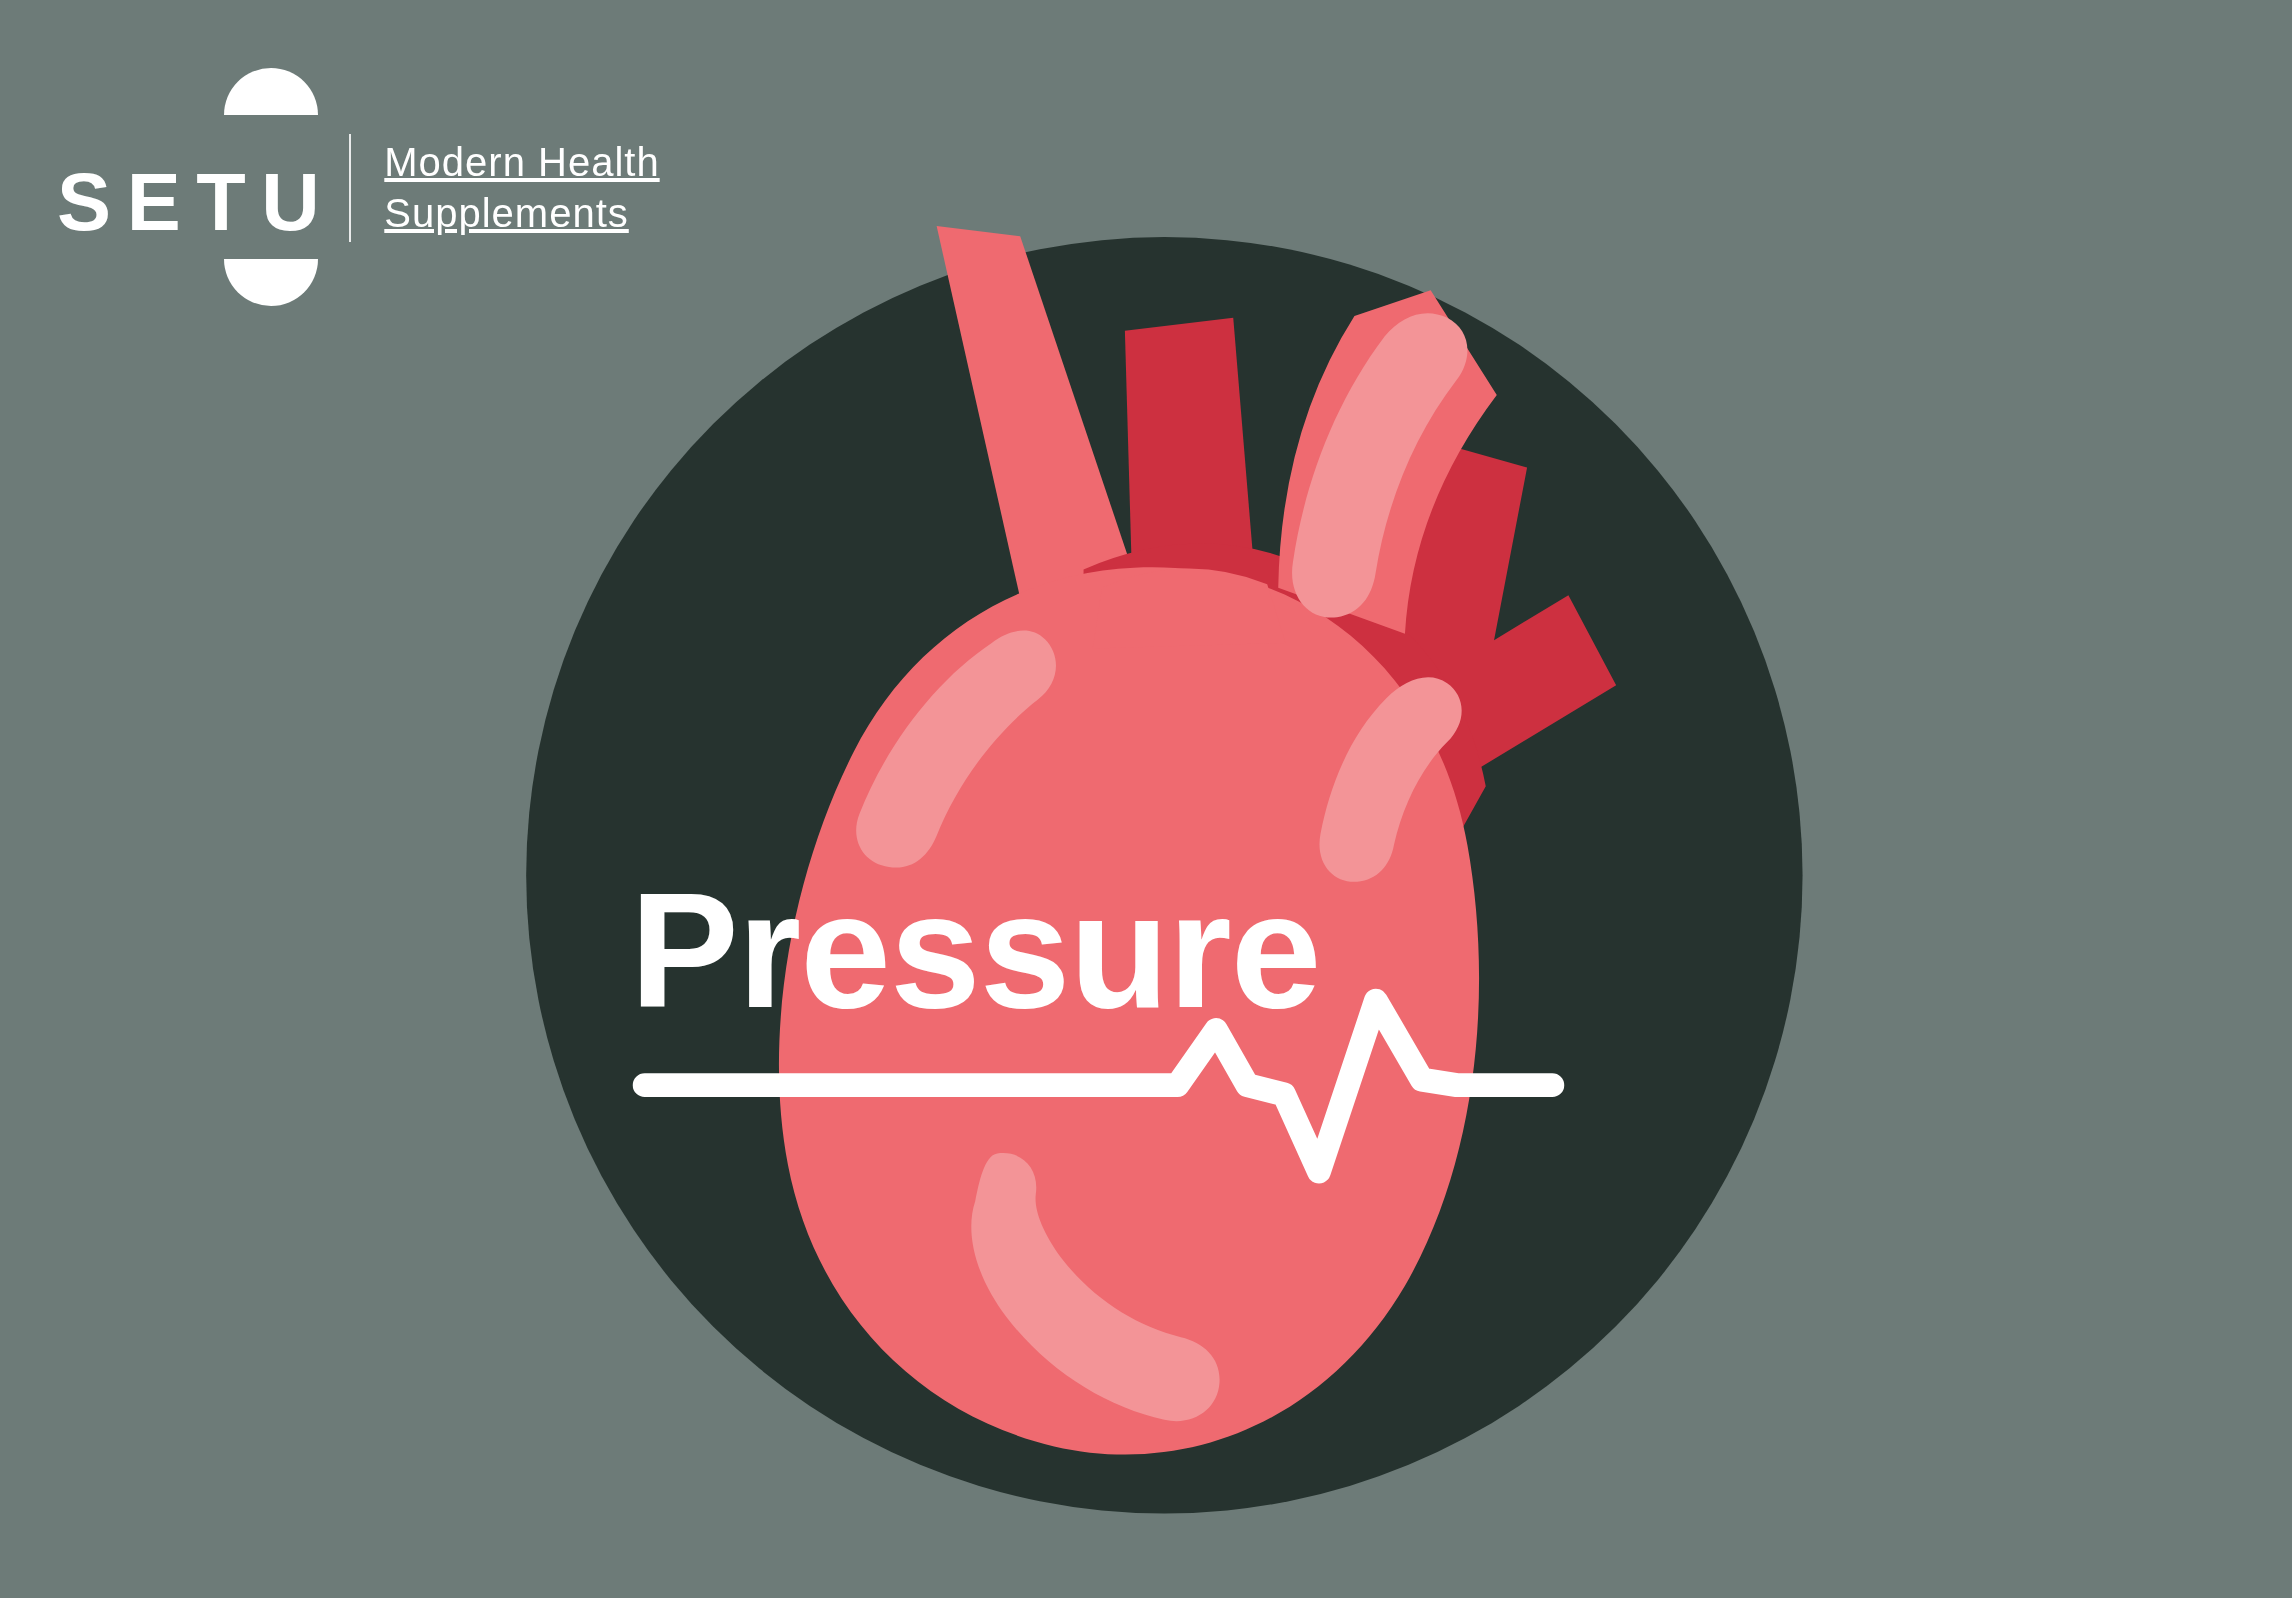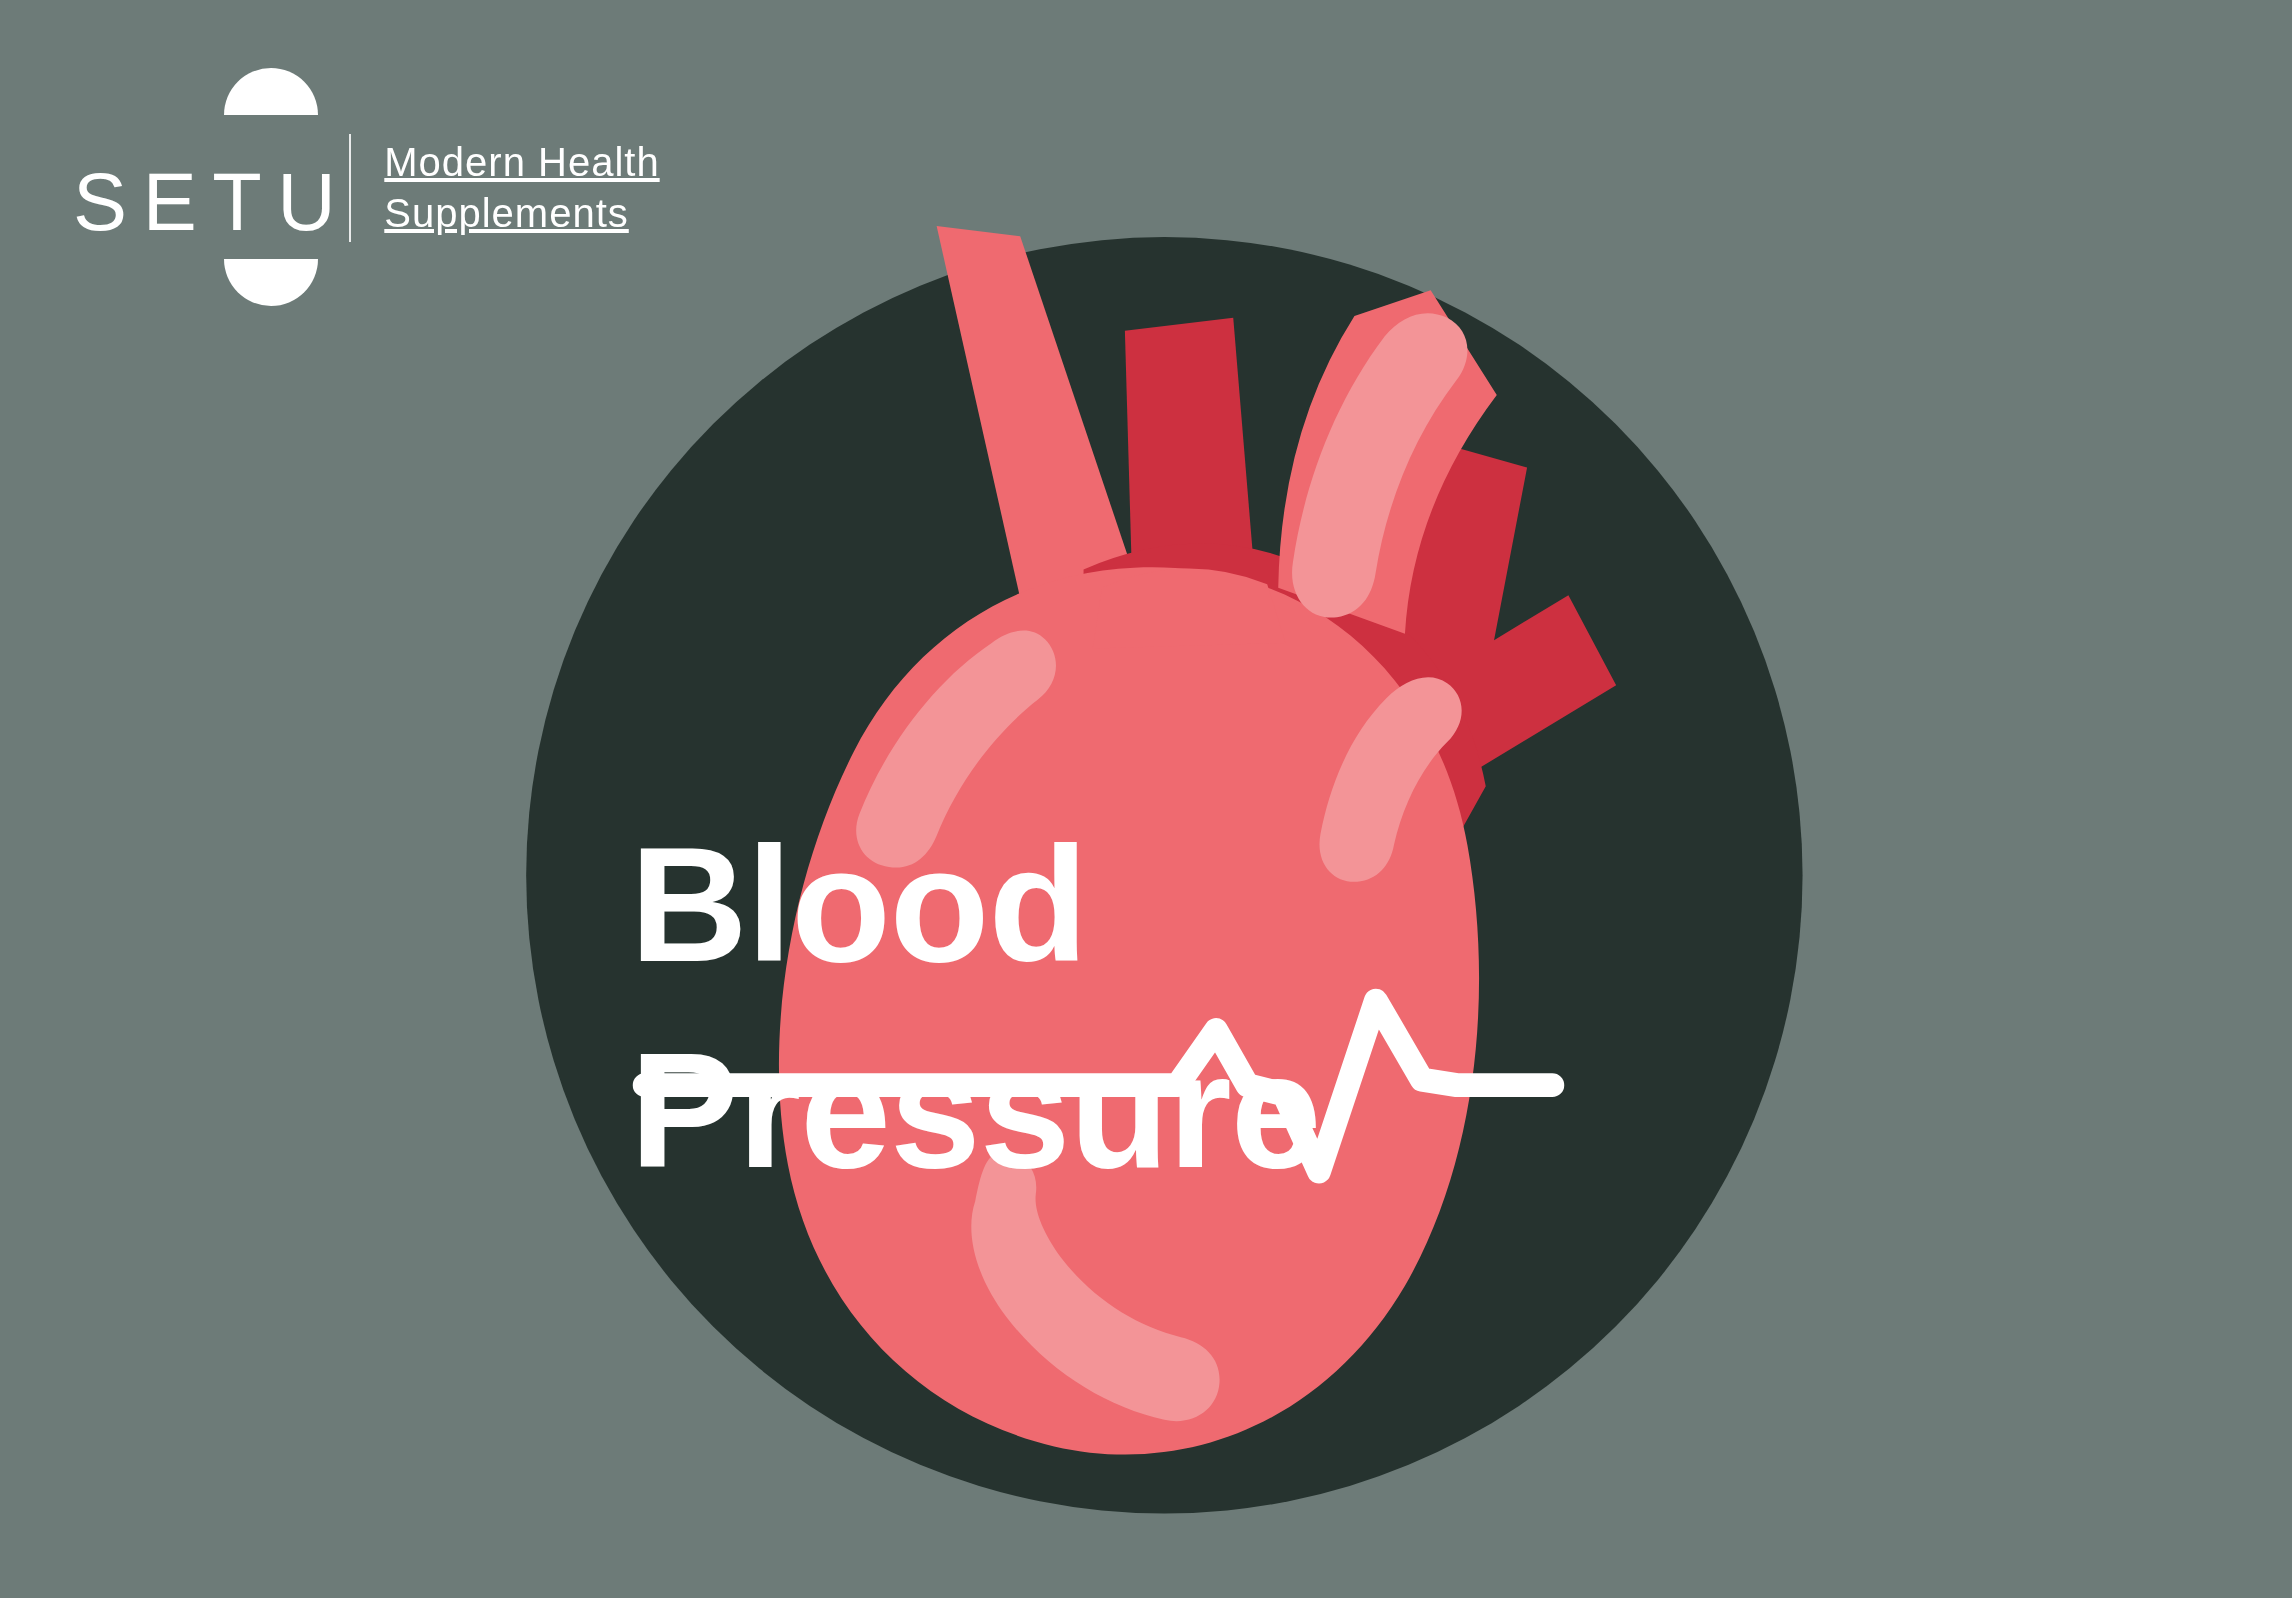--- a/index.html
+++ b/index.html
@@ -44,26 +44,26 @@
   .dome-top {
     top: 13px;
     border-radius: 47px 47px 0 0;
   }
   .dome-bottom {
     bottom: 14.7px;
     border-radius: 0 0 47px 47px;
   }
   #setu-word {
     position: absolute;
-    left: 16px;
+    left: 0px;
     top: 107px;
     width: 275px;
     color: #ffffff;
     font-size: 81px;
-    font-weight: 400;
+    font-weight: 700;
     letter-spacing: 15.6px;
     line-height: 1;
     white-space: nowrap;
   }
   #logo-divider {
     width: 2.8px;
     height: 108px;
     background: rgba(255,255,255,0.85);
     margin-left: 16.5px;
     margin-right: 33px;
@@ -187,21 +187,20 @@
       <div class="dome dome-top"></div>
       <div id="setu-word">SETU</div>
       <div class="dome dome-bottom"></div>
     </div>
     <div id="logo-divider"></div>
     <div id="tagline">Modern Health
 Supplements</div>
   </div>
 
   <div id="headline">
-    <div class="headline-line" id="headline-line-1">Blood</div>
     <div class="headline-line" id="headline-line-2">Pressure</div>
   </div>
 
   <svg style="position:absolute; left:630px; top:973px; z-index:35;" width="937" height="239" viewBox="0 0 1020 260" xmlns="http://www.w3.org/2000/svg">
     <path fill="none" stroke="#ffffff" stroke-width="26" stroke-linecap="round" stroke-linejoin="round" d="M16 122 L596 122 L638 62 L672 122 L712 132 L750 216 L812 30 L862 116 L900 122 L1004 122"></path>
   </svg>
 
 </div>
 
 

